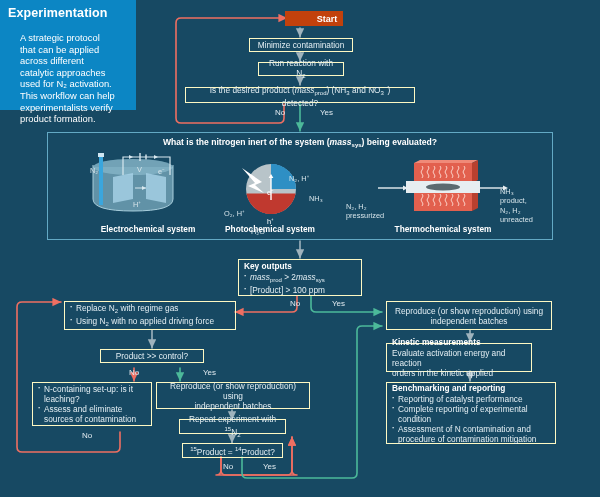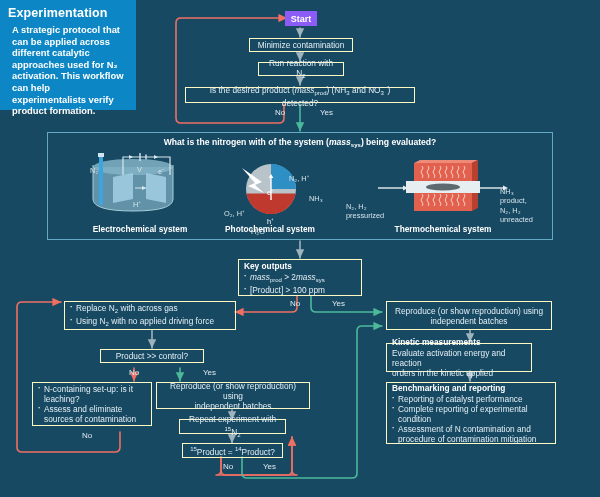--- a/index.html
+++ b/index.html
@@ -17,21 +17,21 @@
 
   
   .title-panel{
     position:absolute;left:0;top:0;width:136px;height:110px;
     background:#0c86c4;padding:6px 8px 0 8px;box-sizing:border-box;
   }
   .title-panel h1{
     margin:0 0 4px 0;font-size:12.5px;font-weight:bold;color:#ffffff;letter-spacing:.1px;
   }
   .title-panel p{
-    margin:4px;font-size:9.4px;line-height:11.6px;color:#ffffff;font-weight:bold;
+    margin:12px;font-size:9.4px;line-height:11.6px;color:#ffffff;
   }
 
   
   .node{
     position:absolute;box-sizing:border-box;
     border:1px solid #fef9c3;
     background:transparent;
     color:#e3eef3;
     font-size:8.3px;
     line-height:10px;
@@ -44,23 +44,23 @@
   .node b{font-weight:bold;color:#ffffff;display:block;margin-bottom:1px;}
   .node ul{margin:0;padding:0;list-style:none;}
   .node li{position:relative;padding-left:6px;}
   .node li:before{content:"\00B7";position:absolute;left:0;top:-1px;font-weight:bold;}
   sub{font-size:6px;vertical-align:-2px;}
   sup{font-size:6px;vertical-align:4px;}
   .it{font-style:italic;margin-top:32px;}
 
   
   .start-badge{
-    position:absolute;background:#8b5cf6;border:none;
+    position:absolute;background:#c2410c;border:none;
     color:#ffffff;font-weight:bold;font-size:9px;
-    display:flex;align-items:center;justify-content:center;
+    display:flex;align-items:center;justify-content:center;padding-left:26px;
   }
 
   
   .systems{
     position:absolute;left:47px;top:132px;width:506px;height:108px;
     border:1px solid #63a9c4;box-sizing:border-box;
   }
   .systems-q{
     position:absolute;left:0;top:4px;width:100%;text-align:center;
     font-size:8.6px;font-weight:bold;color:#ffffff;
@@ -153,21 +153,21 @@
     <span class="inner">
       <span>Is the desired product (</span><span class="it">mass</span><sub>prod</sub><span>) (NH</span><sub>3</sub><span> and NO</span><sub>3</sub><sup>−</sup><span>) detected?</span>
     </span>
   </div>
 
   <div class="elbl" style="left:259px;top:108px;">No</div>
   <div class="elbl" style="left:304px;top:108px;">Yes</div>
 
   <div class="systems">
     <div class="systems-q">
-      <span>What is the nitrogen with of the system (</span><span class="it">mass</span><sub>sys</sub><span>) being evaluated?</span>
+      <span>What is the nitrogen inert of the system (</span><span class="it">mass</span><sub>sys</sub><span>) being evaluated?</span>
     </div>
   </div>
 
   <svg style="position:absolute;left:78px;top:147px;width:110px;height:72px;" viewBox="0 0 110 72">
 
     <ellipse cx="55" cy="20" rx="40" ry="8" fill="#4e7f96"></ellipse>
     <path d="M15,20 L15,52 Q15,64 55,64 Q95,64 95,52 L95,20" fill="#6f9fb3" opacity="0.85"></path>
     <ellipse cx="55" cy="20" rx="40" ry="8" fill="#8fc0d2" opacity="0.55"></ellipse>
     <path d="M15,18 L15,52 Q15,64 55,64 Q95,64 95,52 L95,18" fill="none" stroke="#a9cfdd" stroke-width="1"></path>
 
@@ -182,21 +182,21 @@
     <line x1="68" y1="7.5" x2="68" y2="12.5" stroke="#d8e8ef" stroke-width="1.4"></line>
     <path d="M55,10 l-4,-2 v4 z" fill="#d8e8ef"></path>
     <path d="M80,10 l-4,-2 v4 z" fill="#d8e8ef"></path>
     <line x1="57" y1="41" x2="68" y2="41" stroke="#d8e8ef" stroke-width="1"></line>
     <path d="M68,41 l-4,-2 v4 z" fill="#d8e8ef"></path>
   </svg>
   <div class="lbl" style="left:90px;top:148px;">N₂</div>
   <div class="lbl" style="left:137px;top:147px;">V</div>
   <div class="lbl" style="left:158px;top:148px;">e⁻</div>
   <div class="lbl" style="left:133px;top:181px;">H⁺</div>
-  <div class="sys-cap" style="left:80px;top:224px;width:120px;">Electrochemical system</div>
+  <div class="sys-cap" style="left:88px;top:224px;width:120px;">Electrochemical system</div>
 
   <svg style="position:absolute;left:240px;top:160px;width:62px;height:58px;" viewBox="0 0 62 58">
     <circle cx="31" cy="29" r="25" fill="#b8c4c9"></circle>
     <path d="M31,4 A25,25 0 0,1 55.6,24.4 L31,24.4 Z" fill="#2e8fc4"></path>
     <path d="M6.4,33.6 L55.6,33.6 A25,25 0 0,1 31,54 A25,25 0 0,1 6.4,33.6 Z" fill="#c0392f"></path>
     <path d="M31,4 A25,25 0 0,1 56,29 L31,29 Z" fill="#2e8fc4"></path>
     <path d="M7,34 L55,34 A25,25 0 0,1 31,54 A25,25 0 0,1 7,34 Z" fill="#c0392f"></path>
     <path d="M2,8 L22,22 L15,25 L24,33 L8,26 L15,23 Z" fill="#ffffff"></path>
     <line x1="31" y1="40" x2="31" y2="16" stroke="#ffffff" stroke-width="1.4"></line>
     <path d="M31,14 l-2.4,4 h4.8 z" fill="#ffffff"></path>
@@ -261,21 +261,21 @@
         <li>[Product] &gt; 100 ppm</li>
       </ul>
     </div>
   </div>
   <div class="elbl" style="left:274px;top:299px;">No</div>
   <div class="elbl" style="left:316px;top:299px;">Yes</div>
 
   <div class="node left" style="left:64px;top:301px;width:172px;height:29px;">
     <div class="inner">
       <ul>
-        <li><span>Replace N</span><sub>2</sub><span> with across gas</span></li>
+        <li><span>Replace N</span><sub>2</sub><span> with regime gas</span></li>
         <li><span>Using N</span><sub>2</sub><span> with no applied driving force</span></li>
       </ul>
     </div>
   </div>
 
   <div class="node" style="left:100px;top:349px;width:104px;height:14px;">
     <span class="inner">Product &gt;&gt; control?</span>
   </div>
   <div class="elbl" style="left:113px;top:368px;">No</div>
   <div class="elbl" style="left:187px;top:368px;">Yes</div>

